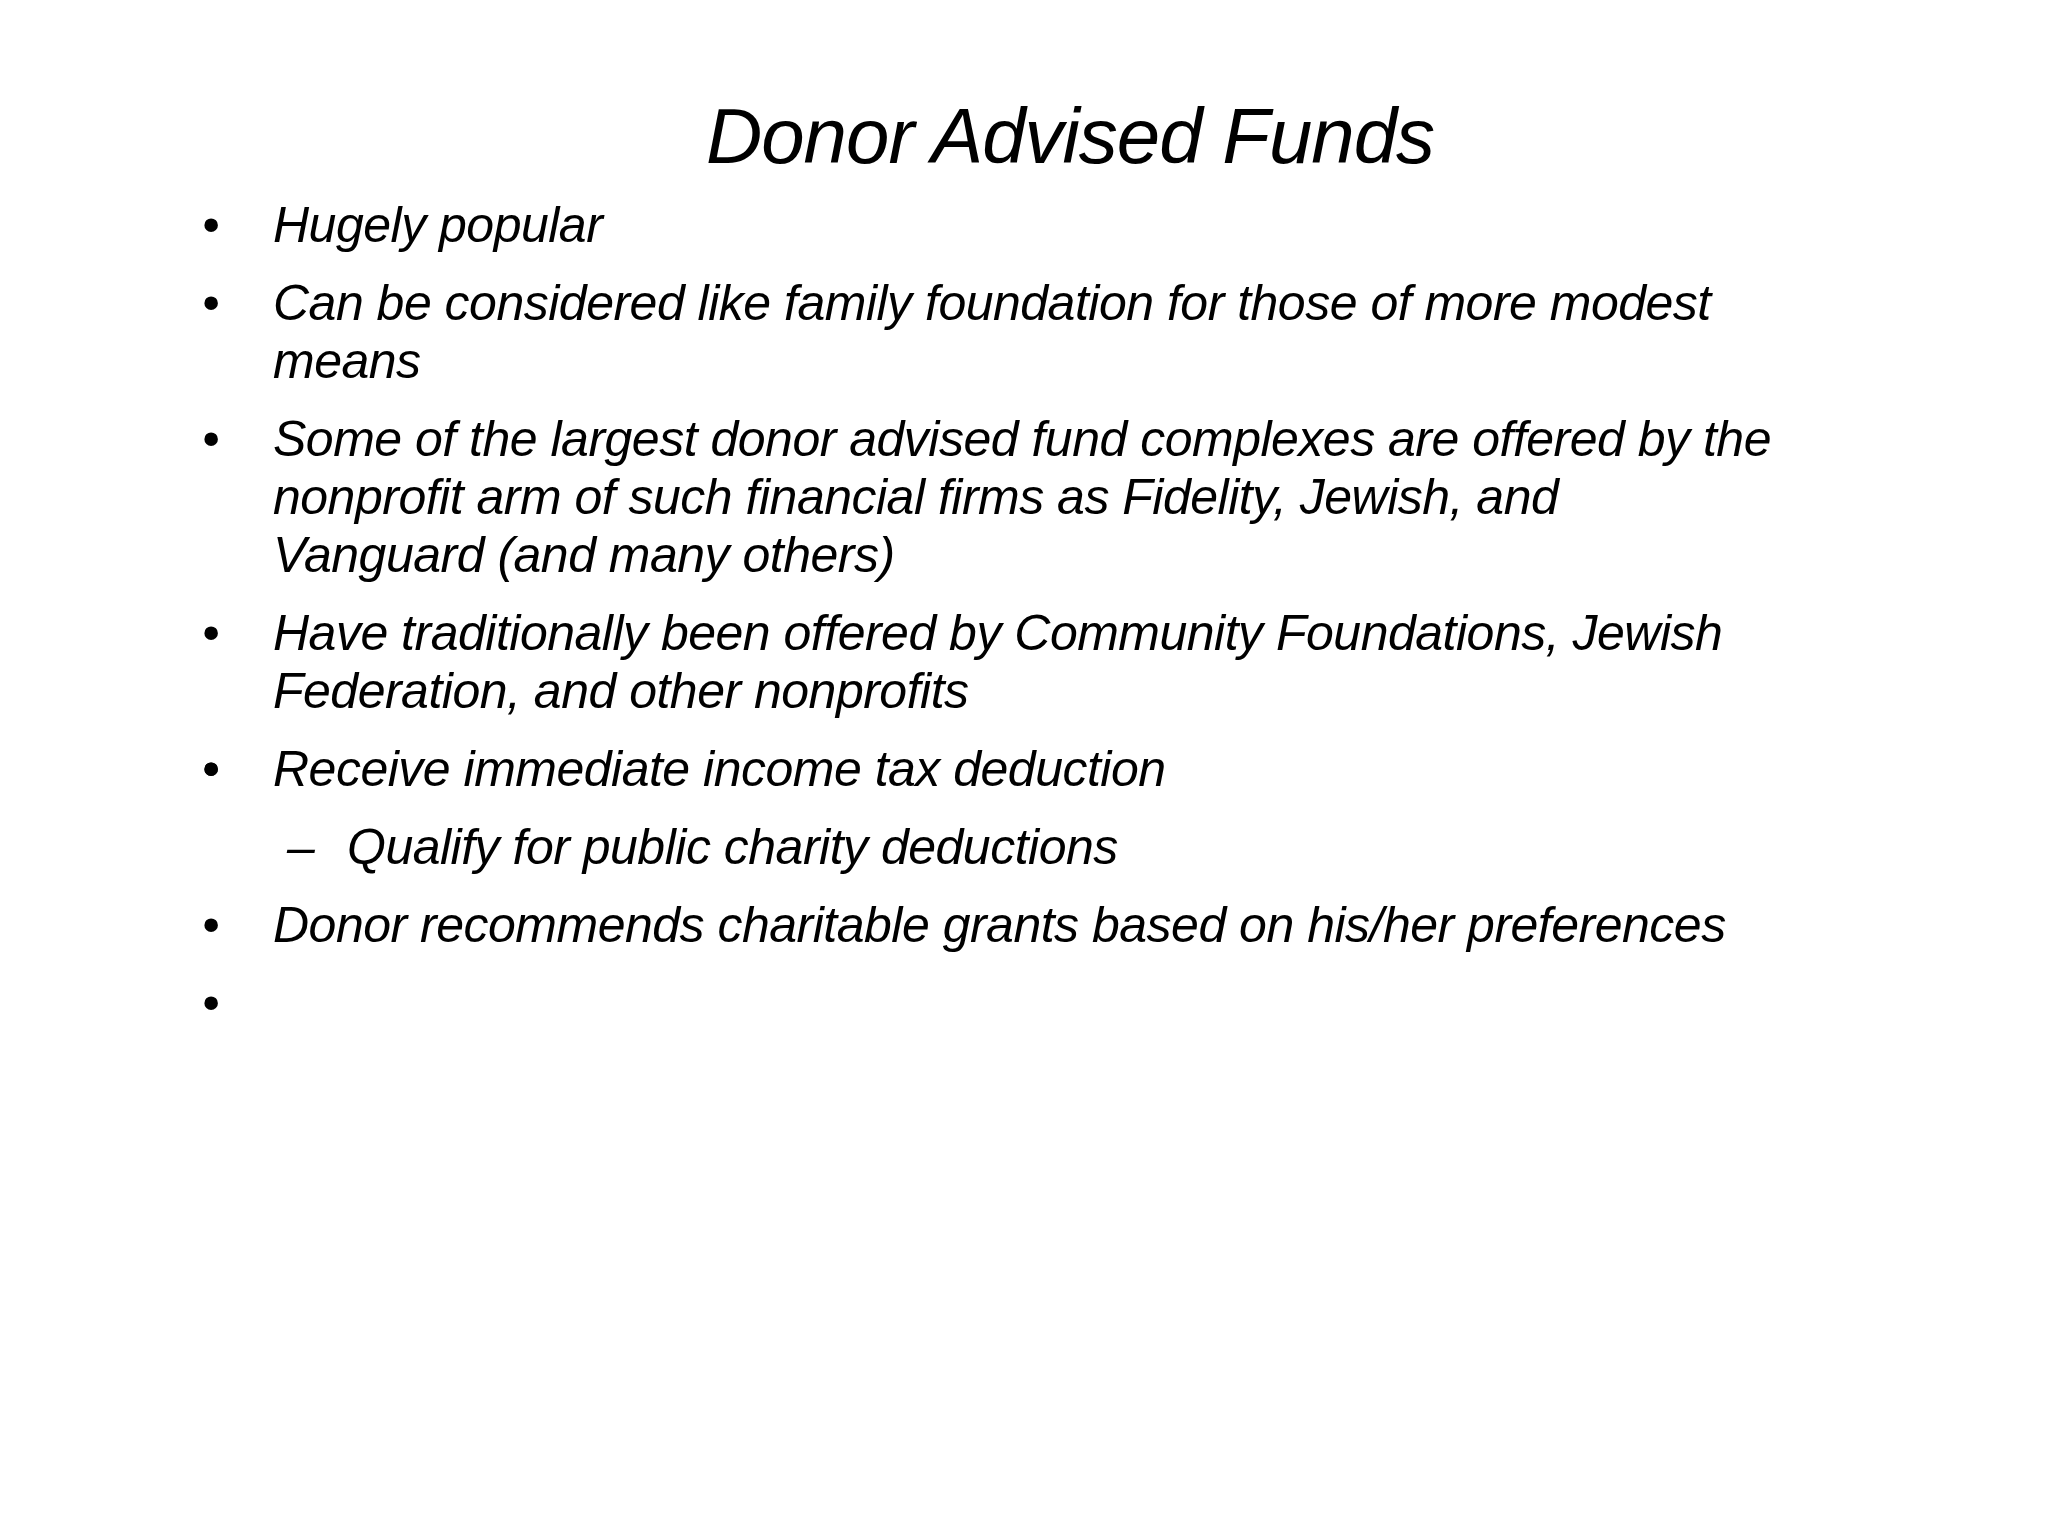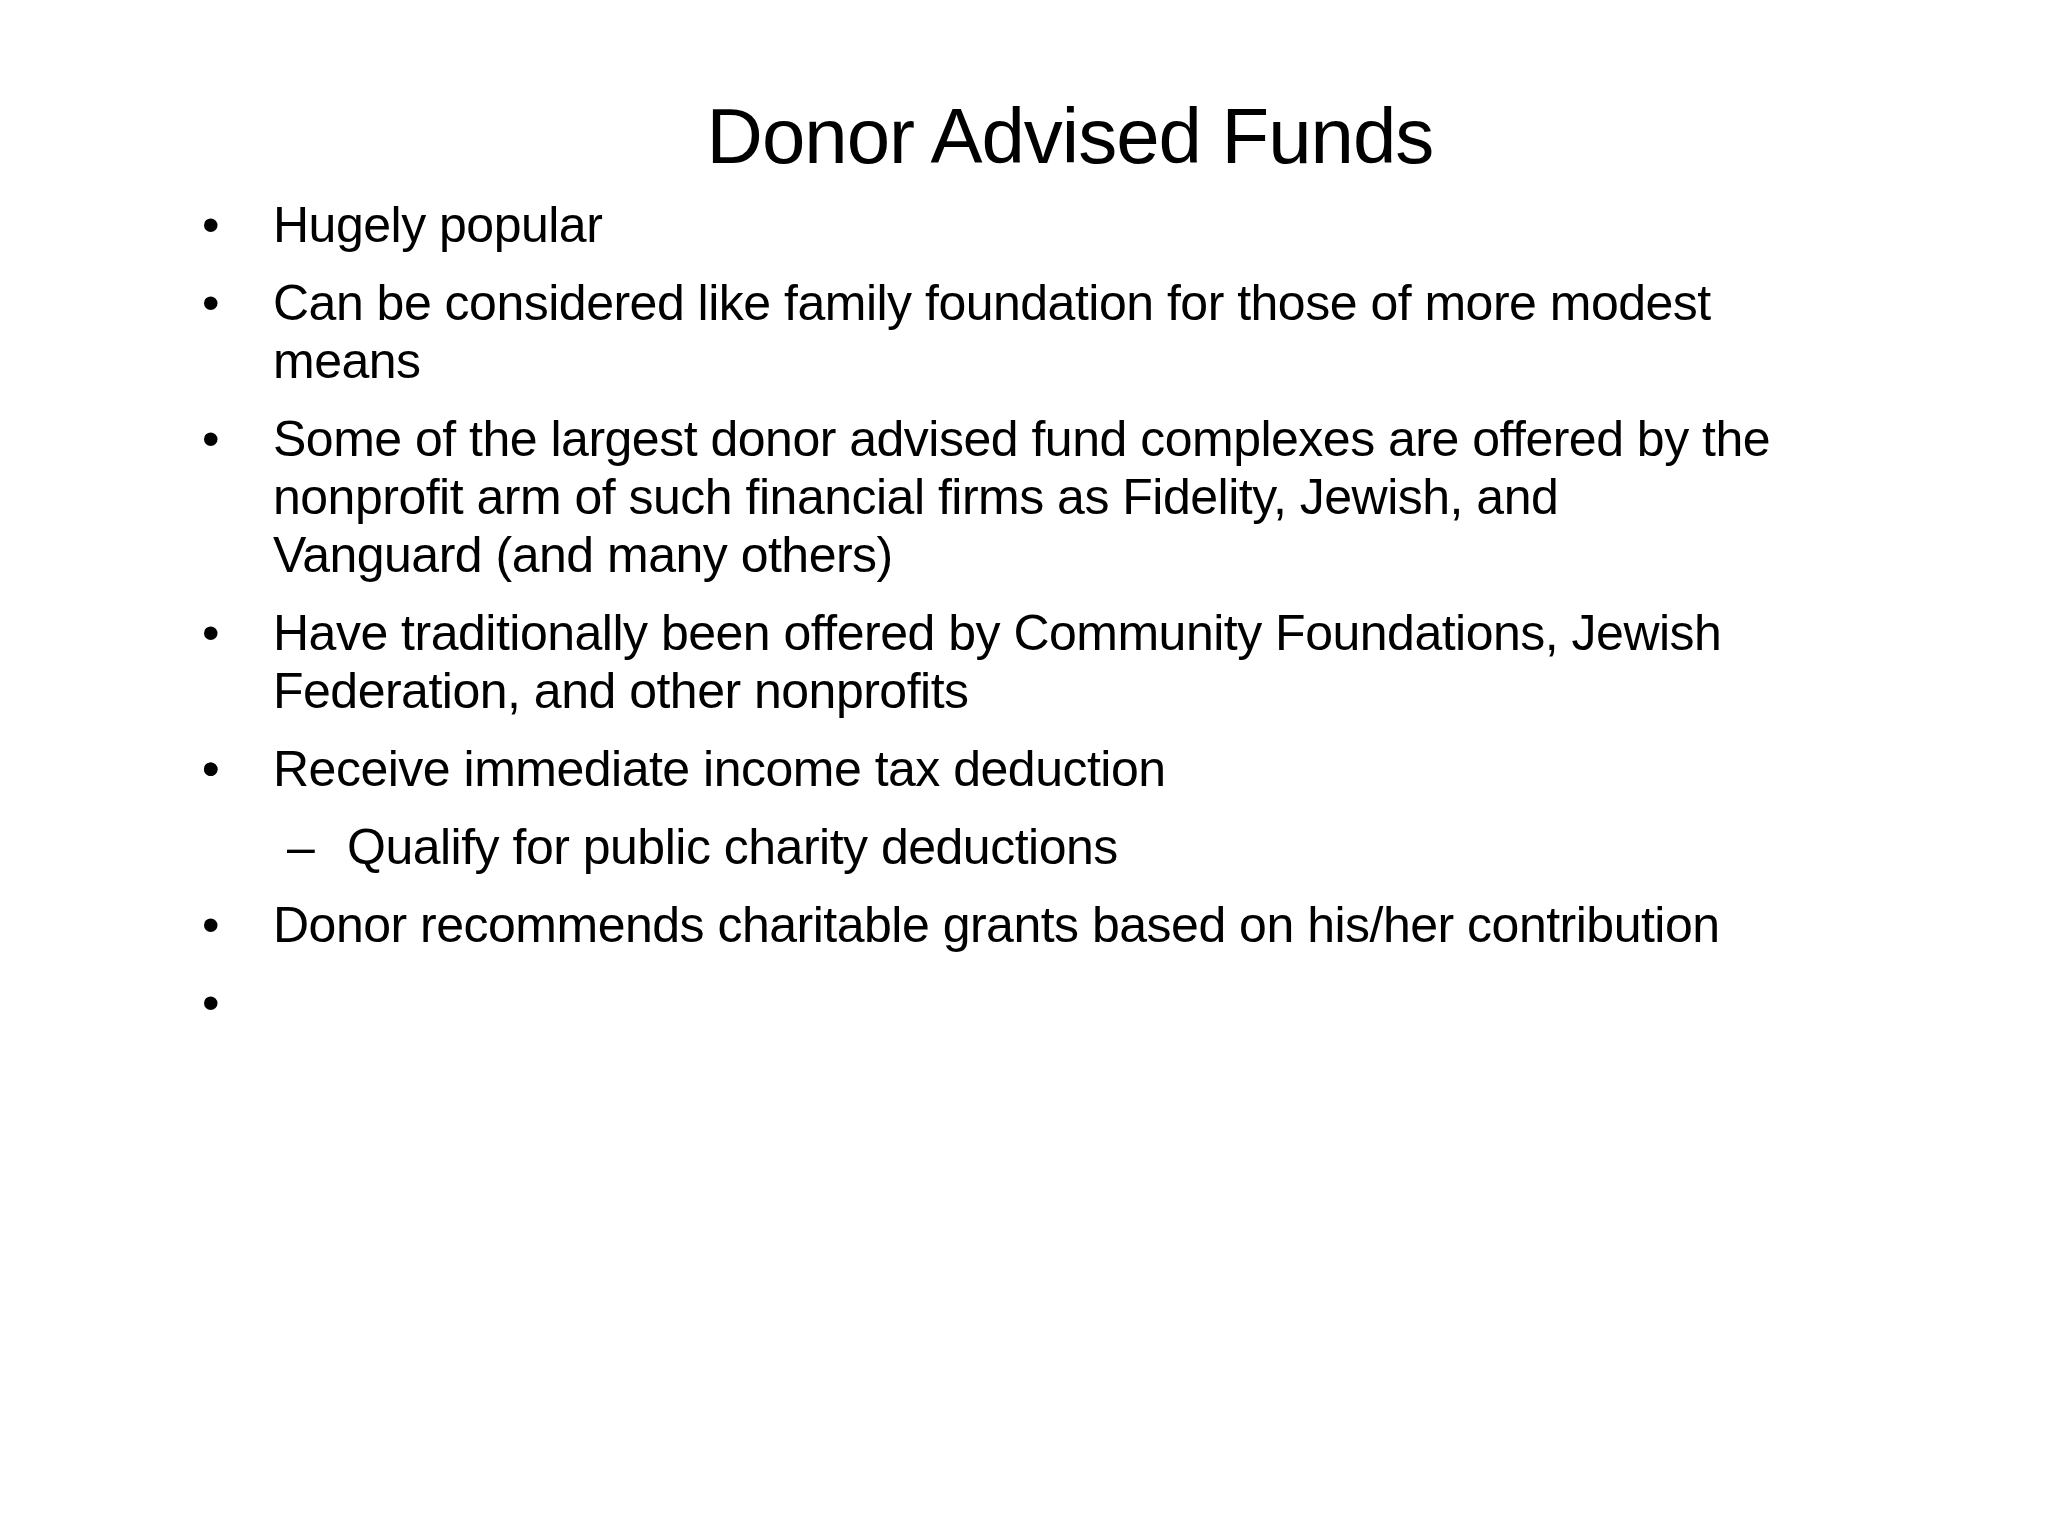--- a/index.html
+++ b/index.html
@@ -12,20 +12,21 @@
     height: 1536px;
     font-family: "Liberation Sans", sans-serif;
     color: #000000;
     overflow: hidden;
   }
   .slide {
     position: relative;
     width: 2048px;
     height: 1536px;
     background: #ffffff;
+    font-style: italic;
   }
   .slide-title {
     position: absolute;
     top: 96px;
     left: 0;
     width: 100%;
     text-align: center;
     font-size: 78px;
     line-height: 80px;
     font-weight: 400;
@@ -108,21 +109,21 @@
       <span class="bullet-text">Receive immediate income tax deduction</span>
     </li>
 
     <li class="bullet level2">
       <span class="marker">–</span>
       <span class="bullet-text">Qualify for public charity deductions</span>
     </li>
 
     <li class="bullet level1">
       <span class="marker">•</span>
-      <span class="bullet-text">Donor recommends charitable grants based on his/her contribution</span>
+      <span class="bullet-text">Donor recommends charitable grants based on his/her preferences</span>
     </li>
 
     <li class="bullet level1">
       <span class="marker">•</span>
     </li>
 
   </ul>
 
 </div>
 

